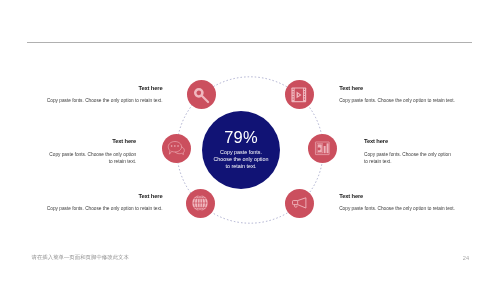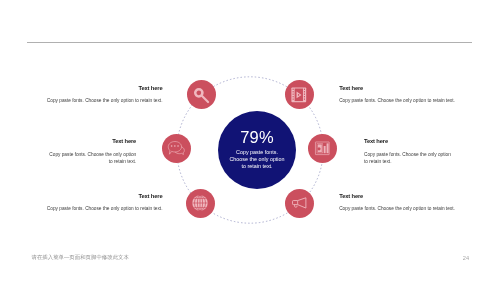--- a/index.html
+++ b/index.html
@@ -1,21 +1,21 @@
 <!DOCTYPE html>
 <html><head>
 <meta charset="utf-8">
 <style>
   html,body{margin:0;padding:0;}
   body{width:500px;height:281px;background:#ffffff;overflow:hidden;
        font-family:"Liberation Sans",sans-serif;position:relative;}
   .slide{position:absolute;inset:0;background:#fff;}
   .rule{position:absolute;left:27.4px;top:42px;width:444.9px;height:1px;background:#b0b0b0;}
   .orbit{position:absolute;left:175.5px;top:75.5px;width:148px;height:148px;}
-  .hub{position:absolute;left:218px;top:110.5px;width:78px;height:78px;border-radius:50%;
+  .hub{position:absolute;left:202px;top:110.5px;width:78px;height:78px;border-radius:50%;
        background:#111375;color:#fff;display:flex;flex-direction:column;
        align-items:center;justify-content:center;}
   .hub-pct{transform:translateZ(0);font-size:16.5px;font-weight:400;letter-spacing:0.2px;line-height:1;
            margin-top:0px;}
   .hub-sub{transform:translateZ(0);font-size:5.4px;line-height:7px;text-align:center;margin-top:3.6px;width:60px;}
   .node{position:absolute;width:29px;height:29px;border-radius:50%;background:#cb4f5e;
         display:flex;align-items:center;justify-content:center;}
   .node svg{width:17px;height:17px;display:block;overflow:visible;}
   .n0 svg{width:15.4px;height:15.4px;margin-top:3.1px;margin-left:-0.5px;}
   .n1 svg{width:17.6px;height:15.6px;margin-top:1.9px;margin-left:0.1px;}

